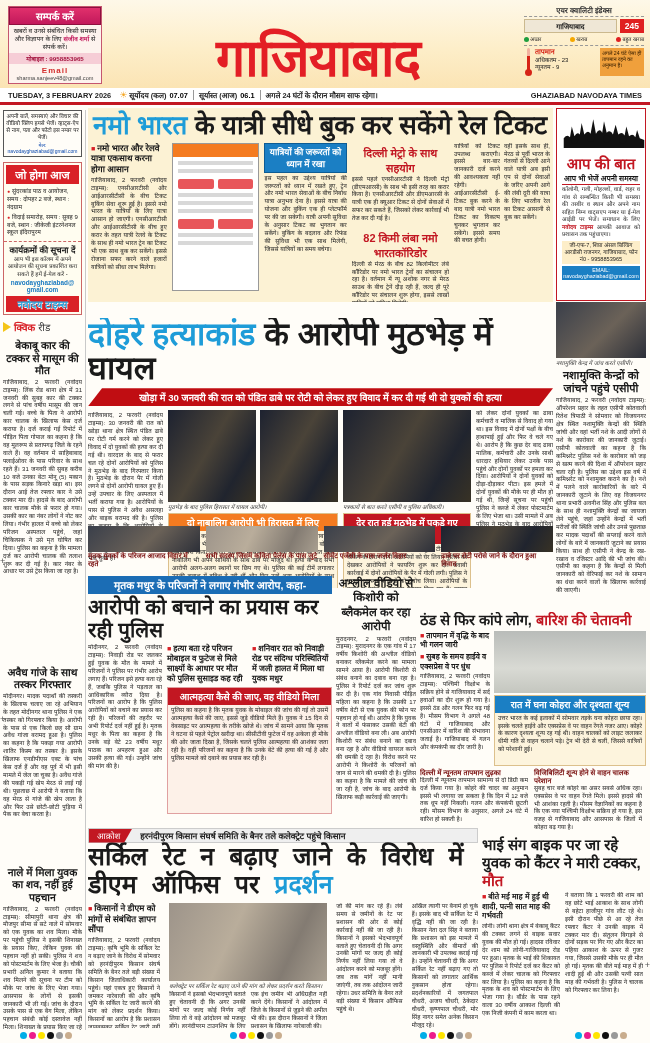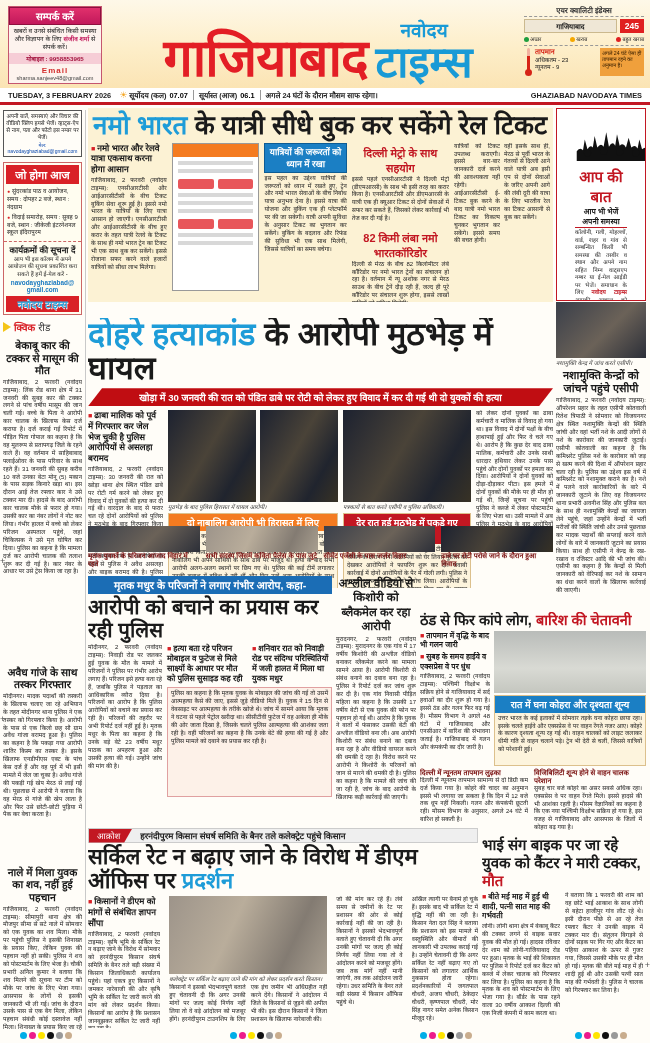--- a/index.html
+++ b/index.html
@@ -94,21 +94,21 @@
   #bandA h1 { font-size:26px; line-height:1.1; font-weight:bold; margin:1px 0 3px 2px; }
   .blue-part { color:#1e9cd8; } .red-part { color:#c21722; }
   #bandA .cols { display:flex; gap:5px; }
   .appshot { width:106px; height:148px; background:#fff; border:1px solid #999; overflow:hidden; }
   .appshot .bar { height:13px; background:#f47b20; }
   .appshot .line { height:4px; background:#d8d8d8; margin:4px 5px 0 5px; }
   .appshot .btns { display:flex; gap:4px; margin:6px 5px 0 5px; }
   .appshot .btn { flex:1; height:10px; background:#e8565a; border-radius:2px; }
   .bluebox-head { background:#1b7fc4; color:#fff; font-weight:bold; font-size:8.8px; text-align:center; padding:2px 1px; border:1px solid #0d5c94; }
   
-  #aapkibaat { left:556px; top:108px; width:90px; height:193px; border:1px solid #c21722; background:#fff; padding:18px; text-align:center; }
+  #aapkibaat { left:556px; top:108px; width:90px; height:193px; border:1px solid #c21722; background:#fff; padding:5px; text-align:center; }
   #aapkibaat .title { color:#c21722; font-weight:bold; font-size:15px; margin-top:1px; }
   #aapkibaat .sub { font-weight:bold; font-size:7.6px; border-bottom:1px solid #c21722; padding-bottom:1px; margin-bottom:1px; }
   #aapkibaat .bd { font-size:5.8px; line-height:1.3; text-align:justify; }
   #aapkibaat .addr { font-size:5.6px; background:#fdeec9; margin-top:2px; padding:1px; line-height:1.25; }
   #aapkibaat .eml { font-size:5.4px; background:#1b7fc4; color:#fff; margin-top:2px; padding:1px 0; }
   .brand-inline { color:#c21722; font-weight:bold; }
   
   #bandB { left:88px; top:318px; width:465px; height:270px; }
   #bandB h1 { font-size:32px; font-weight:bold; line-height:1.05; }
   .ribbon { margin-top:3px; background:#c00d12; color:#fff; font-weight:bold; font-size:9.6px; text-align:center; padding:2.5px 14px; clip-path:polygon(0 100%,14px 0,100% 0,calc(100% - 14px) 100%); }
@@ -129,21 +129,21 @@
   #blackmail h2 { font-size:11.5px; font-weight:bold; text-align:center; line-height:1.25; margin-bottom:2px; }
   #cold { left:420px; top:612px; width:226px; height:218px; }
   #cold h2 { font-size:14.5px; font-weight:bold; line-height:1.15; margin-bottom:2px; }
   #cold .row { display:flex; gap:4px; }
   #cold .row2 { display:flex; gap:6px; margin-top:3px; }
   
   #bandD { left:88px; top:828px; width:390px; height:200px; }
   .kicker-strip { display:flex; align-items:center; height:15px; background:#efefef; border:1px solid #ccc; }
   .kicker-label { background:#c21722; color:#fff; font-weight:normal; font-size:8.5px; padding:1.5px 12px 1.5px 8px; clip-path:polygon(0 0,100% 0,calc(100% - 8px) 100%,0 100%); }
   .kicker-text { font-weight:bold; font-size:8.6px; margin-left:8px; color:#222; }
-  #bandD h1 { font-size:22px; font-weight:bold; line-height:1.1; margin:2px 0 3px 0; }
+  #bandD h1 { font-size:25px; font-weight:bold; line-height:1.1; margin:2px 0 3px 0;font-family:Liberation Mono, monospace; }
   #bandD .cols { display:flex; gap:9px; }
   #canter { left:482px; top:836px; width:164px; height:192px; }
   #canter h2 { font-size:15px; font-weight:bold; line-height:1.2; margin-bottom:2px; }
   #canter .cols { display:flex; gap:5px; }
   
   .regdots { position:absolute; bottom:4px; display:flex; gap:2px; }
   .regdots i { width:7px; height:7px; border-radius:50%; display:block; }
   .cropmark { position:absolute; color:#555; font-size:9px; }
 </style>
 </head>
@@ -154,24 +154,20 @@
   <div id="masthead">
     <div class="contact-box">
       <div class="contact-head">सम्पर्क करें</div>
       <div class="contact-body"><span>खबरों व उनसे संबंधित किसी समस्या और विज्ञापन के लिए </span><span class="contact-name">संजीव शर्मा</span><span> से संपर्क करें।</span></div>
       <div class="contact-mob">मोबाइल : 9958853965</div>
       <div class="contact-email-lbl">Email</div>
       <div class="contact-email">sharma.sanjeev48@gmail.com</div>
     </div>
     <div class="nameplate">
       <span class="np-main">गाजियाबाद</span>
-      <span class="np-right">
-        <span class="np-top">नवोदय</span>
-        <span class="np-bottom">टाइम्स</span>
-      </span>
     </div>
     <div class="aqi-box">
       <div class="aqi-head">एयर क्वालिटी इंडेक्स</div>
       <div class="aqi-row">
         <span class="aqi-city">गाजियाबाद</span>
         <span class="aqi-value">245</span>
       </div>
       <div class="aqi-legend">
         <span><b style="background:#1e9e3e"></b><span>अच्छा</span></span>
         <span><b style="background:#f5a800"></b><span>खराब</span></span>
@@ -294,21 +290,20 @@
     <div class="bd"><span>कॉलोनी, गली, मोहल्लों, वार्ड, शहर व गांव से सम्बन्धित किसी भी समस्या की तस्वीर व स्थान और अपने नाम सहित निम्न वाट्सएप नम्बर या ई-मेल आईडी पर भेजें। समाधान के लिए </span><span class="brand-inline">नवोदय टाइम्स</span><span> आपकी आवाज को प्रशासन तक पहुंचाएगा।</span></div>
     <div class="addr">जी-एफ-7, शिप्रा अंसल बिल्डिंग आरडीसी राजनगर, गाजियाबाद, फोन नं0 - 9958853965</div>
     <div class="eml">EMAIL: navodayghaziabad@gmail.com</div>
   </div>
 
   <div id="bandB" class="band">
     <h1><span class="blue-part">दोहरे हत्याकांड</span><span> के आरोपी मुठभेड़ में घायल</span></h1>
     <div class="ribbon">खोड़ा में 30 जनवरी की रात को पंडित ढाबे पर रोटी को लेकर हुए विवाद में कर दी गई थी दो युवकों की हत्या</div>
     <div class="cols">
       <div style="width:76px">
-        <div class="subhead-bullet">ढाबा मालिक को पूर्व में गिरफ्तार कर जेल भेज चुकी है पुलिस आरोपियों से असलहा बरामद</div>
         <div class="body-txt" style="margin-top:2px;height:152px;overflow:hidden">गाजियाबाद, 2 फरवरी (नवोदय टाइम्स): 30 जनवरी की रात को खोड़ा थाना क्षेत्र स्थित पंडित ढाबे पर रोटी गर्म करने को लेकर हुए विवाद में दो युवकों की हत्या कर दी गई थी। वारदात के बाद से फरार चल रहे दोनों आरोपियों को पुलिस ने मुठभेड़ के बाद गिरफ्तार किया है। मुठभेड़ के दौरान पैर में गोली लगने से दोनों आरोपी घायल हुए हैं। उन्हें उपचार के लिए अस्पताल में भर्ती कराया गया है। आरोपियों के पास से पुलिस ने अवैध असलहा और बाइक बरामद की है। पुलिस का कहना है कि आरोपियों के खिलाफ पहले भी कई मुकदमे दर्ज हैं। ढाबा मालिक व कर्मचारियों को पुलिस पूर्व में ही गिरफ्तार कर जेल भेज चुकी है।</div>
       </div>
       <div style="width:170px">
         <div style="display:flex;gap:4px">
           <div class="photo night" style="width:88px;height:92px"></div>
           <div class="photo night" style="width:78px;height:92px"></div>
         </div>
         <div class="caption">मुठभेड़ के बाद पुलिस हिरासत में घायल आरोपी।</div>
         <div class="boxed" style="margin-top:2px">
           <div class="boxed-head-orange">दो नाबालिग आरोपी भी हिरासत में लिए</div>
@@ -357,20 +352,21 @@
     <div class="kicker-blue">मृतक मधुर के परिजनों ने लगाए गंभीर आरोप, कहा-</div>
     <h1>आरोपी को बचाने का प्रयास कर रही पुलिस</h1>
     <div class="cols">
       <div class="body-txt" style="width:74px;height:192px;overflow:hidden">मोदीनगर, 2 फरवरी (नवोदय टाइम्स): निवाड़ी रोड पर जलकर हुई युवक के मौत के मामले में परिजनों ने पुलिस पर गंभीर आरोप लगाए हैं। परिजन इसे हत्या बता रहे हैं, जबकि पुलिस ने पड़ताल का आधिकारिक ब्यौरा दिया है। परिजनों का आरोप है कि पुलिस आरोपियों को बचाने का प्रयास कर रही है। परिजनों की तहरीर पर अभी रिपोर्ट दर्ज नहीं हुई है। मृतक मधुर के पिता का कहना है कि उनके बड़े बेटे 23 वर्षीय मधुर पाठक का अपहरण हुआ और उसकी हत्या की गई। उन्होंने जांच की मांग की है।</div>
       <div style="width:165px">
         <div style="display:flex;gap:5px">
           <div class="subhead-bullet" style="width:80px;font-size:8px">हत्या बता रहे परिजन मोबाइल व फुटेज से मिले साक्ष्यों के आधार पर मौत को पुलिस सुसाइड कह रही</div>
           <div class="subhead-bullet" style="width:80px;font-size:8px">शनिवार रात को निवाड़ी रोड पर संदिग्ध परिस्थितियों में जली हालत में मिला था युवक मधुर</div>
         </div>
         <div class="boxed" style="margin-top:3px;border-color:#e0a0a0;background:#fdf1e8">
+          <div class="boxed-head-red">आत्महत्या कैसे की जाए, वह वीडियो मिला</div>
           <div class="body-txt" style="height:108px;overflow:hidden">पुलिस का कहना है कि मृतक युवक के मोबाइल की जांच की गई तो उसमें आत्महत्या कैसे की जाए, इससे जुड़े वीडियो मिले हैं। युवक ने 15 दिन से वेबसाइट पर आत्महत्या के तरीके खोजे थे। जांच में सामने आया कि मृतक ने घटना से पहले पेट्रोल खरीदा था। सीसीटीवी फुटेज में वह अकेला ही मौके की ओर जाता दिखा है, जिसके चलते पुलिस आत्महत्या की आशंका जता रही है। वहीं परिजनों का कहना है कि उनके बेटे की हत्या की गई है और पुलिस मामले को दबाने का प्रयास कर रही है।</div>
         </div>
       </div>
     </div>
   </div>
 
   <div id="blackmail" class="band">
     <h2>अश्लील वीडियो से किशोरी को ब्लैकमेल कर रहा आरोपी</h2>
     <div class="body-txt" style="height:186px;overflow:hidden">मुरादनगर, 2 फरवरी (नवोदय टाइम्स): मुरादनगर के एक गांव में 17 वर्षीय किशोरी की अश्लील वीडियो बनाकर ब्लैकमेल करने का मामला सामने आया है। आरोपी किशोरी से संबंध बनाने का दबाव बना रहा है। पुलिस ने रिपोर्ट दर्ज कर जांच शुरू कर दी है। एक गांव निवासी पीड़ित महिला का कहना है कि उसकी 17 वर्षीय बेटी से एक युवक की फोन पर पहचान हो गई थी। आरोप है कि युवक ने बातों में फंसाकर उसकी बेटी की अश्लील वीडियो बना ली। अब आरोपी किशोरी पर संबंध बनाने का दबाव बना रहा है और वीडियो वायरल करने की धमकी दे रहा है। विरोध करने पर आरोपी ने किशोरी के परिजनों को जान से मारने की धमकी दी है। पुलिस का कहना है कि मामले की जांच की जा रही है, जांच के बाद आरोपी के खिलाफ कड़ी कार्रवाई की जाएगी।</div>
   </div>

